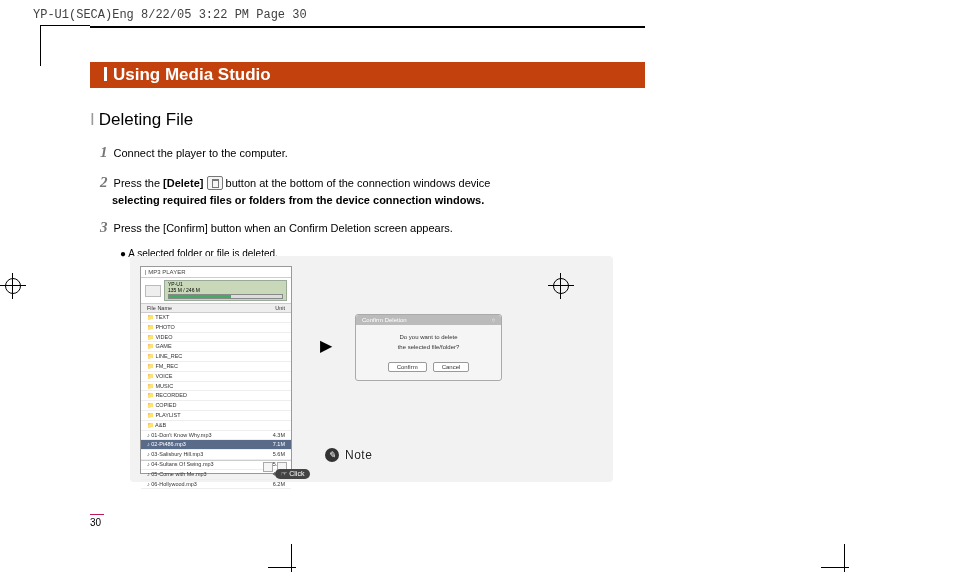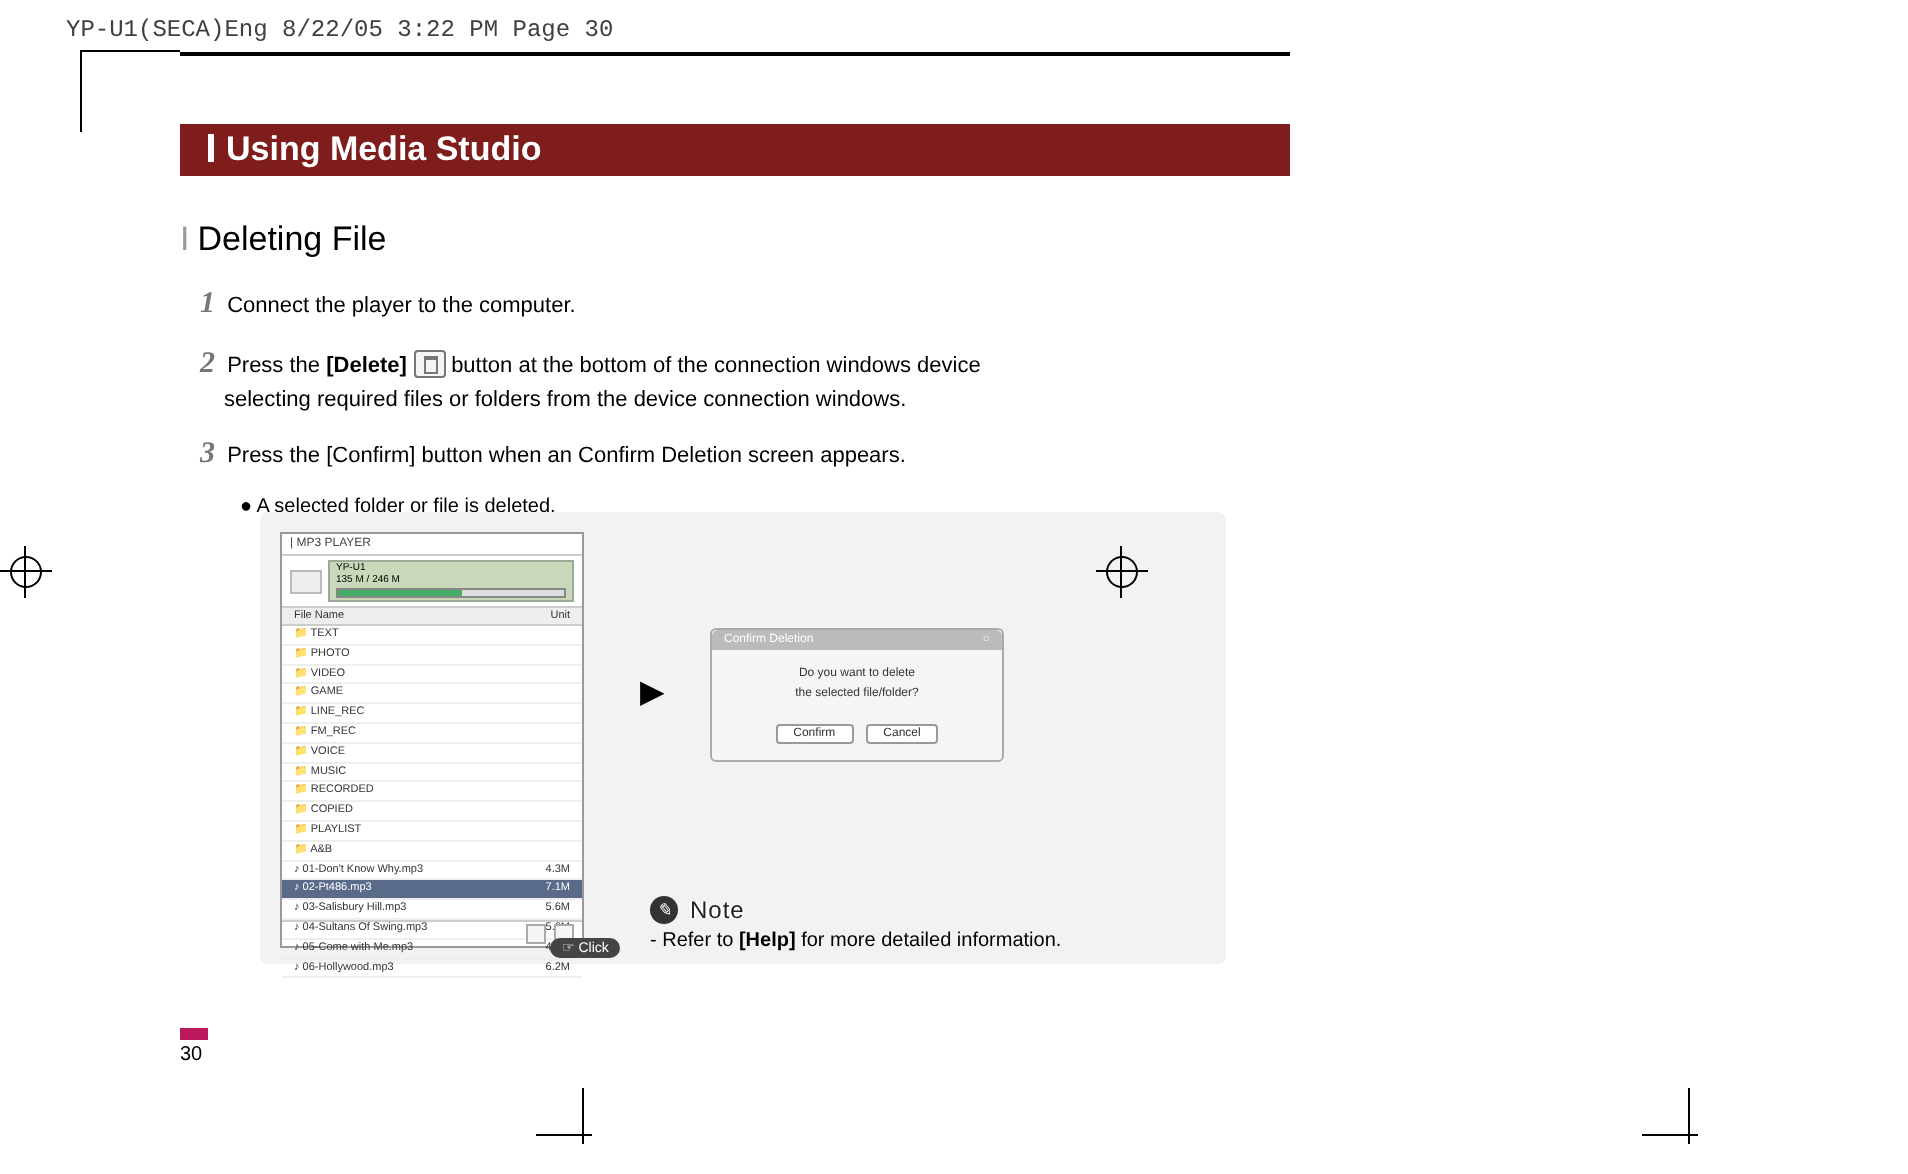--- a/index.html
+++ b/index.html
@@ -48,21 +48,21 @@
     left: -50px;
     width: 50px;
     border-top: 1px solid #000;
   }
   .title-band {
     position: absolute;
     top: 62px;
     left: 0;
     right: 0;
     height: 26px;
-    background: #7f1d1d;
+    background: #c2410c;
     color: #fff;
     font-weight: bold;
     font-size: 17px;
     line-height: 26px;
     padding-left: 14px;
   }
   .title-band .bar {
     display: inline-block;
     width: 3px;
     height: 14px;
@@ -96,20 +96,21 @@
     font-family: "Times New Roman", serif;
     font-style: italic;
     font-weight: bold;
     font-size: 15px;
     color: #777;
     margin-right: 3px;
   }
   .step .indent {
     display: block;
     margin-left: 12px;
+    font-weight: bold;
   }
   .bullet-line {
     font-size: 10px;
     color: #000;
     margin: 4px 0 0 30px;
   }
   .delete-icon {
     display: inline-block;
     width: 14px;
     height: 12px;
@@ -306,21 +307,21 @@
     bottom: 6px;
     font-size: 10px;
     color: #000;
   }
   .page-num {
     position: absolute;
     top: 514px;
     left: 0;
     font-size: 10px;
     color: #000;
-    border-top: 6px solid #be185d;
+    border-top: 1px solid #be185d;
     padding-top: 2px;
     width: 14px;
     text-align: left;
   }
   .crop-mark {
     position: absolute;
     width: 20px; height: 20px;
   }
   .crop-mark::before, .crop-mark::after {
     content: "";
@@ -493,23 +494,20 @@
       <div class="dialog-buttons">
         <div class="btn">Confirm</div>
         <div class="btn">Cancel</div>
       </div>
     </div>
 
     <div class="note-row">
       <div class="note-icon">✎</div>
       <div class="note-label">Note</div>
     </div>
-    <div class="note-text">
-      <span>- Refer to </span><b>[Help]</b><span> for more detailed information.</span>
-    </div>
   </div>
 
   <div class="page-num">30</div>
 </div>
 
 <div class="reg" style="left:5px; top:278px"></div>
 <div class="reg" style="left:553px; top:278px"></div>
 <div class="crop-mark crop-h" style="left:282px; top:558px"></div>
 <div class="crop-mark crop-h" style="left:835px; top:558px"></div>
 

